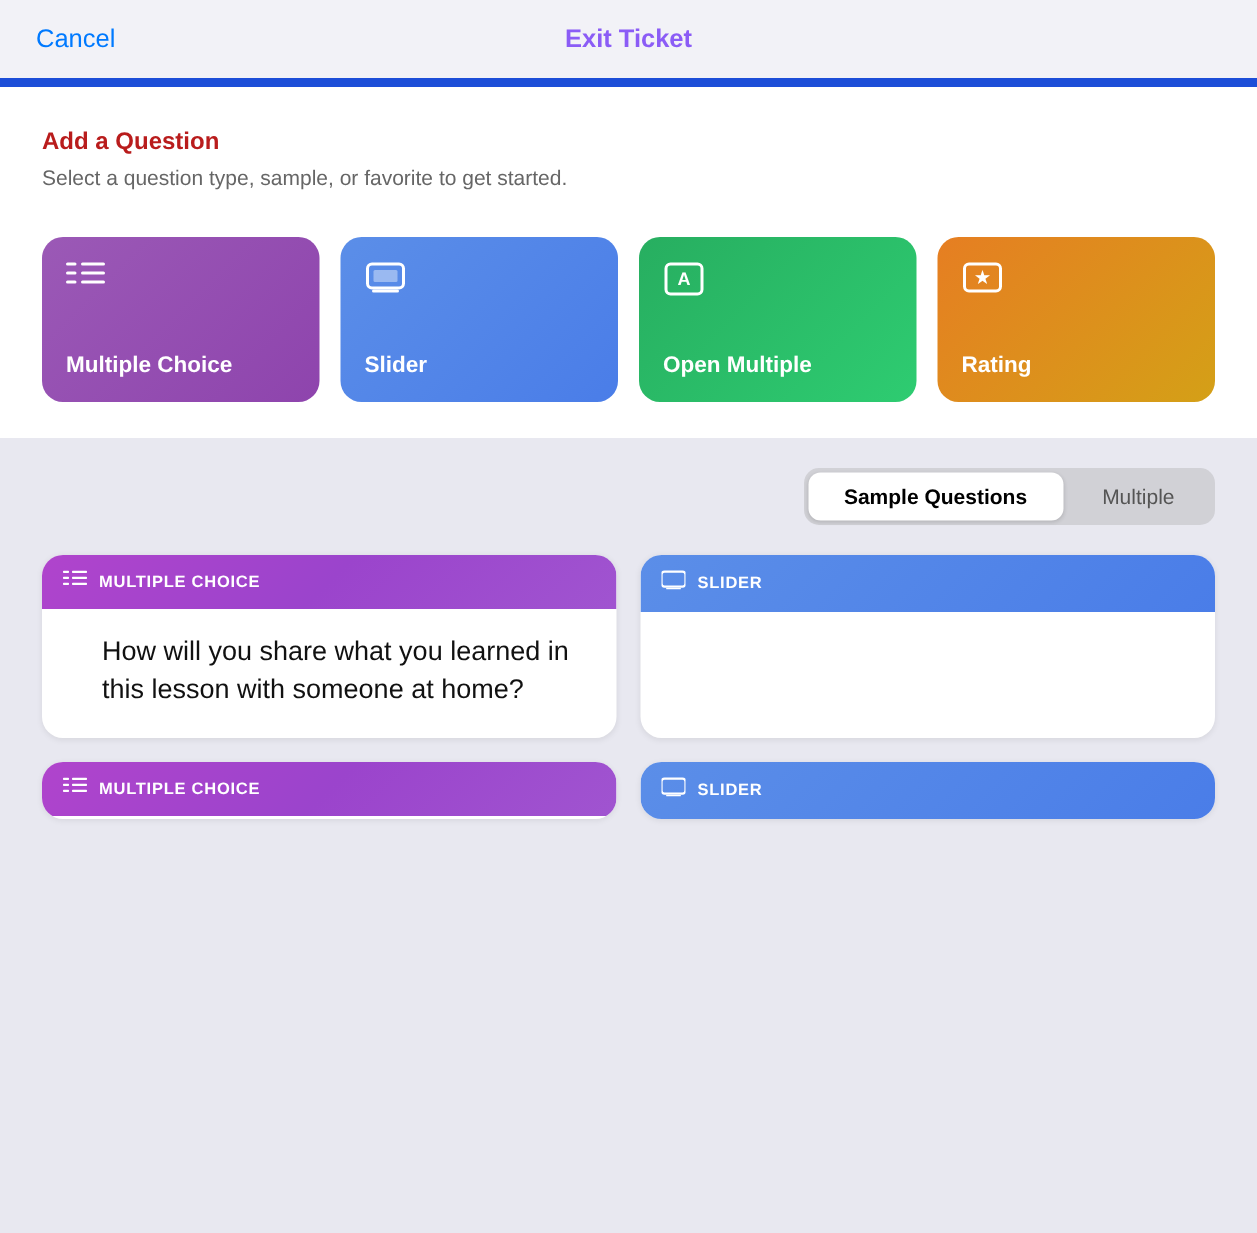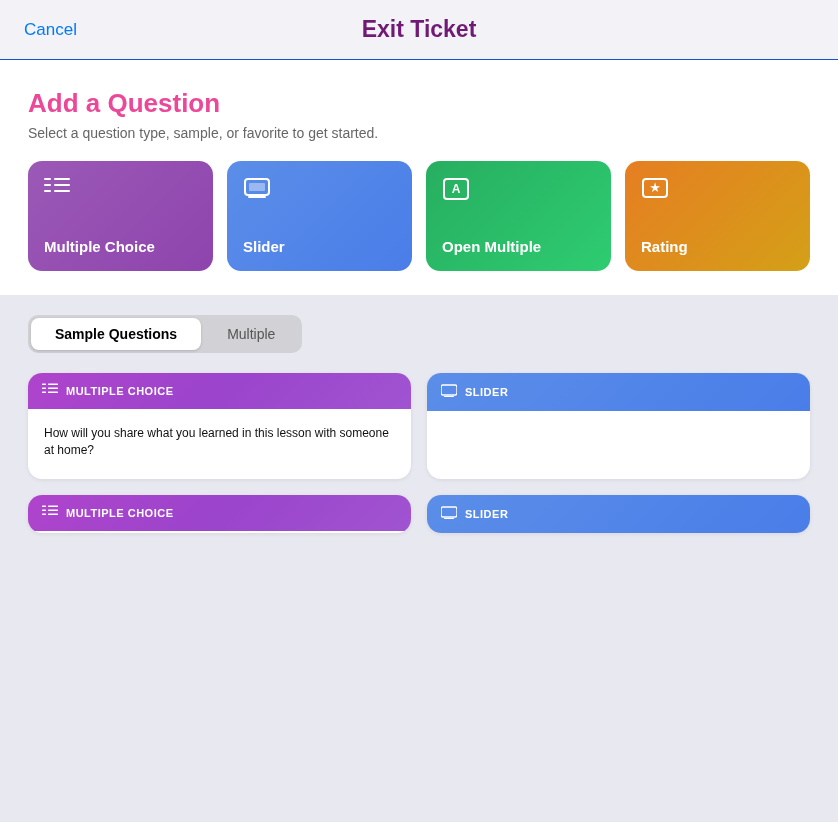--- a/index.html
+++ b/index.html
@@ -14,52 +14,52 @@
     }
 
     
     .header {
       background: #f2f2f7;
       display: flex;
       align-items: center;
       justify-content: center;
       padding: 16px 24px;
       position: relative;
-      border-bottom: 1px solid #1d4ed8;
+      border-bottom: 6px solid #1d4ed8;
     }
     .header-cancel {
       position: absolute;
       left: 24px;
       color: #007aff;
       font-size: 17px;
       cursor: pointer;
       background: none;
       border: none;
     }
     .header-title {
-      font-size: 23px;
+      font-size: 17px;
       font-weight: 700;
-      color: #701a75;
+      color: #8b5cf6;
     }
 
     
     .main-content {
       background: #fff;
       padding: 28px 28px 24px 28px;
     }
     .add-question-title {
-      font-size: 26px;
+      font-size: 16px;
       font-weight: 700;
-      color: #ec4899;
+      color: #b91c1c;
       margin-bottom: 6px;
     }
     .add-question-subtitle {
       font-size: 14px;
       color: #666;
-      margin-bottom: 20px;
+      margin-bottom: 32px;
     }
 
     
     .type-cards {
       display: flex;
       gap: 14px;
     }
     .type-card {
       flex: 1;
       border-radius: 14px;
@@ -88,21 +88,21 @@
     
     .bottom-section {
       background: #e8e8f0;
       padding: 20px 28px 28px 28px;
       flex: 1;
     }
 
     
     .tab-bar {
       display: flex;
-      justify-content: flex-start;
+      justify-content: flex-end;
       margin-bottom: 20px;
     }
     .tab-group {
       background: #d1d1d6;
       border-radius: 10px;
       padding: 3px;
       display: flex;
       gap: 2px;
     }
     .tab-btn {
@@ -148,24 +148,25 @@
       font-weight: 700;
       color: #fff;
       letter-spacing: 0.5px;
       text-transform: uppercase;
     }
     .header-mc { background: linear-gradient(135deg, #b044cc, #9b44cc, #a054d0); }
     .header-slider { background: linear-gradient(135deg, #5b8ee8, #4a7de8); }
 
     .sample-card-body {
       padding: 16px 16px 20px 16px;
-      font-size: 12px;
+      font-size: 18px;
       color: #111;
       font-weight: 400;
       line-height: 1.4;
+      margin-left: 24px;
     }
   </style>
 </head>
 <body>
 
 <div class="header">
   <button class="header-cancel">Cancel</button>
   <span class="header-title">Exit Ticket</span>
 </div>
 

